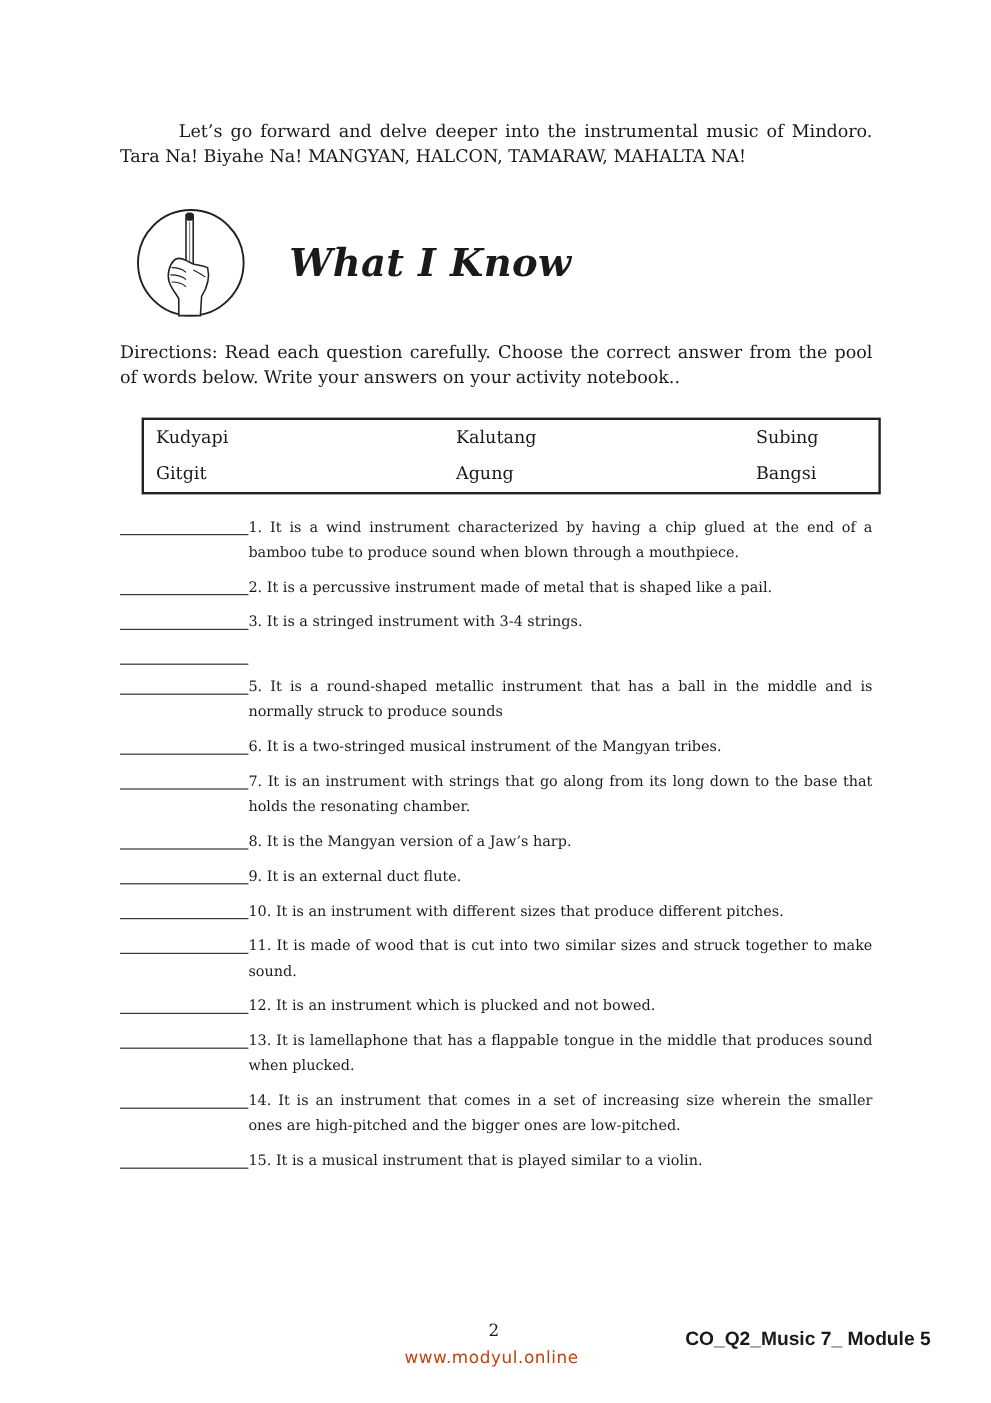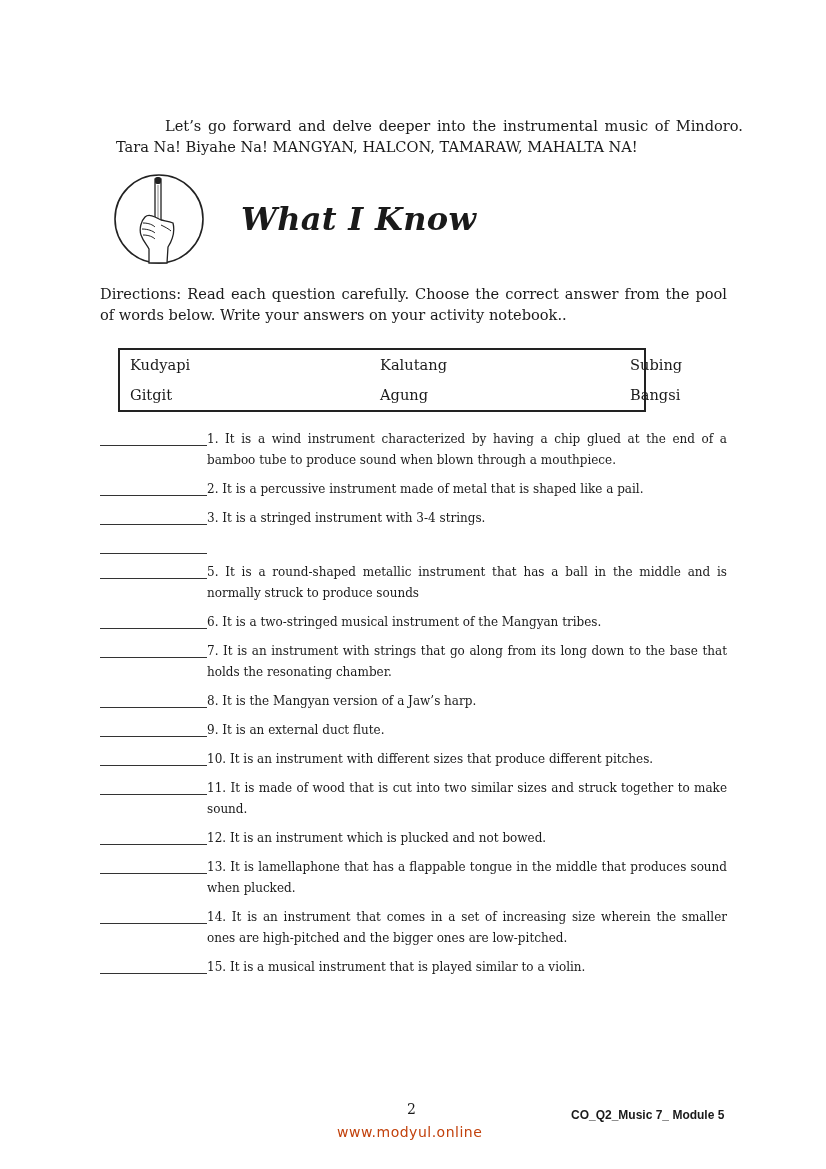--- a/index.html
+++ b/index.html
@@ -5,37 +5,37 @@
   html, body { margin:0; padding:0; background:#fff; }
   body { width:826px; height:1169px; position:relative; overflow:hidden;
          font-family:"DejaVu Serif", serif; color:#1a1a1a; }
   .intro { position:absolute; left:100px; top:99px; width:627px; font-size:14.6px;
            line-height:21px; text-align:justify; text-indent:49px; }
   .icon-wrap { position:absolute; left:113px; top:173px; width:92px; height:92px; }
   .heading { position:absolute; left:241px; top:200px; font-size:32px; font-weight:bold;
              font-style:italic; font-family:"DejaVu Serif", serif; letter-spacing:0.3px; }
   .directions { position:absolute; left:100px; top:283px; width:627px; font-size:14.6px;
                 line-height:21px; text-align:justify; }
-  .pool { position:absolute; left:118px; top:348px; width:528px; height:64px;
+  .pool { position:absolute; left:118px; top:348px; width:616px; height:64px;
           border:2px solid #222; box-sizing:border-box; font-size:14.6px; }
   .pool .cell { position:absolute; }
   .questions { position:absolute; left:100px; top:429px; width:627px; }
   .q { display:flex; font-size:12px; line-height:21px; margin-bottom:8px; }
   .q .blank { width:107px; flex:none; border-bottom:1px solid #333; height:16px; }
   .q .txt { flex:1; text-align:justify; }
   .page-num { position:absolute; left:407px; top:1101px; font-size:14px; }
   .watermark { position:absolute; left:337px; top:1124px; font-size:14px;
                font-family:"DejaVu Sans", sans-serif; color:#c2410c; letter-spacing:0.5px; }
-  .footer-code { position:absolute; left:571px; top:1108px; font-size:12px; font-weight:bold;
+  .footer-code { position:absolute; left:571px; top:1108px; font-size:16px; font-weight:bold;
                  font-family:"Liberation Sans", sans-serif; }
 </style>
 </head>
 <body>
 
-<p class="intro" style="margin:16px">Let’s go forward and delve deeper into the instrumental music of Mindoro. Tara Na! Biyahe Na! MANGYAN, HALCON, TAMARAW, MAHALTA NA!</p>
+<p class="intro" style="margin:0">Let’s go forward and delve deeper into the instrumental music of Mindoro. Tara Na! Biyahe Na! MANGYAN, HALCON, TAMARAW, MAHALTA NA!</p>
 
 <div class="icon-wrap">
   <svg width="92" height="92" viewBox="0 0 92 92">
     <circle cx="46" cy="46" r="44" fill="none" stroke="#222" stroke-width="1.6"></circle>
     <rect x="42" y="6" width="6" height="70" fill="#fff" stroke="#222" stroke-width="1.3"></rect>
     <rect x="42" y="4" width="6" height="7" rx="2" fill="#222"></rect>
     <line x1="45" y1="12" x2="45" y2="74" stroke="#888" stroke-width="1"></line>
     <path d="M42 76 L45 84 L48 76 Z" fill="#fff" stroke="#222" stroke-width="1.2"></path>
     <path d="M32 44 C28 48 26 56 28 62 C30 68 34 72 36 76 L36 90 L54 90 L55 74 C60 66 62 58 60 50 C56 48 52 48 48 47 L42 44 C38 42 34 42 32 44 Z" fill="#fff" stroke="#222" stroke-width="1.3"></path>
     <path d="M30 50 C36 50 40 52 42 54 M29 56 C35 56 40 58 42 60 M30 62 C36 62 40 64 42 66" fill="none" stroke="#222" stroke-width="1"></path>

